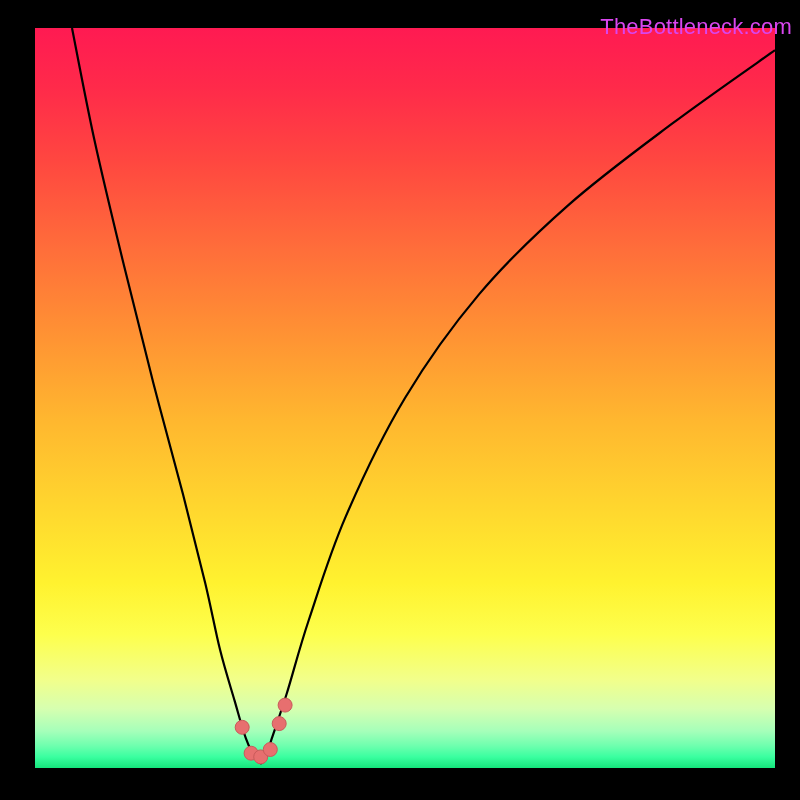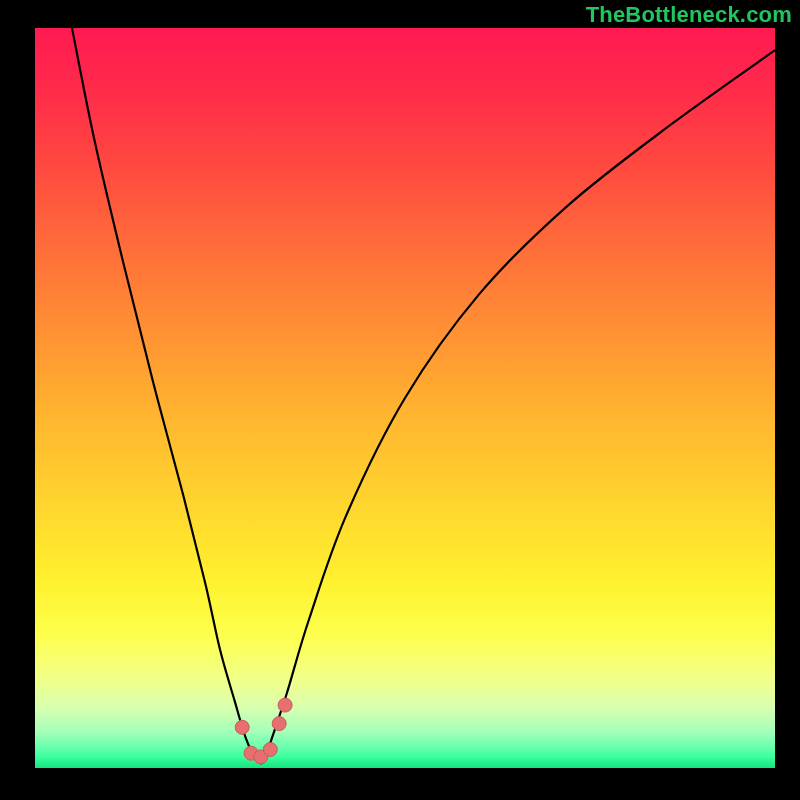--- a/index.html
+++ b/index.html
@@ -42,26 +42,26 @@
       #f2ff8a 88%,
       #d6ffb0 92%,
       #a6ffba 95%,
       #6effae 97%,
       #3affa0 98.5%,
       #15e57c 100%
     );
   }
   .watermark {
     position: absolute;
-    top: 2px;
+    top: 14px;
     right: 8px;
-    color: #22c55e;
+    color: #d946ef;
     font-size: 22px;
     letter-spacing: 0.2px;
-    font-weight: 700;
+    font-weight: 400;
   }
   svg.curve {
     position: absolute;
     left: 0; top: 0;
     width: 740px;
     height: 740px;
   }
 </style>
 </head>
 <body>

